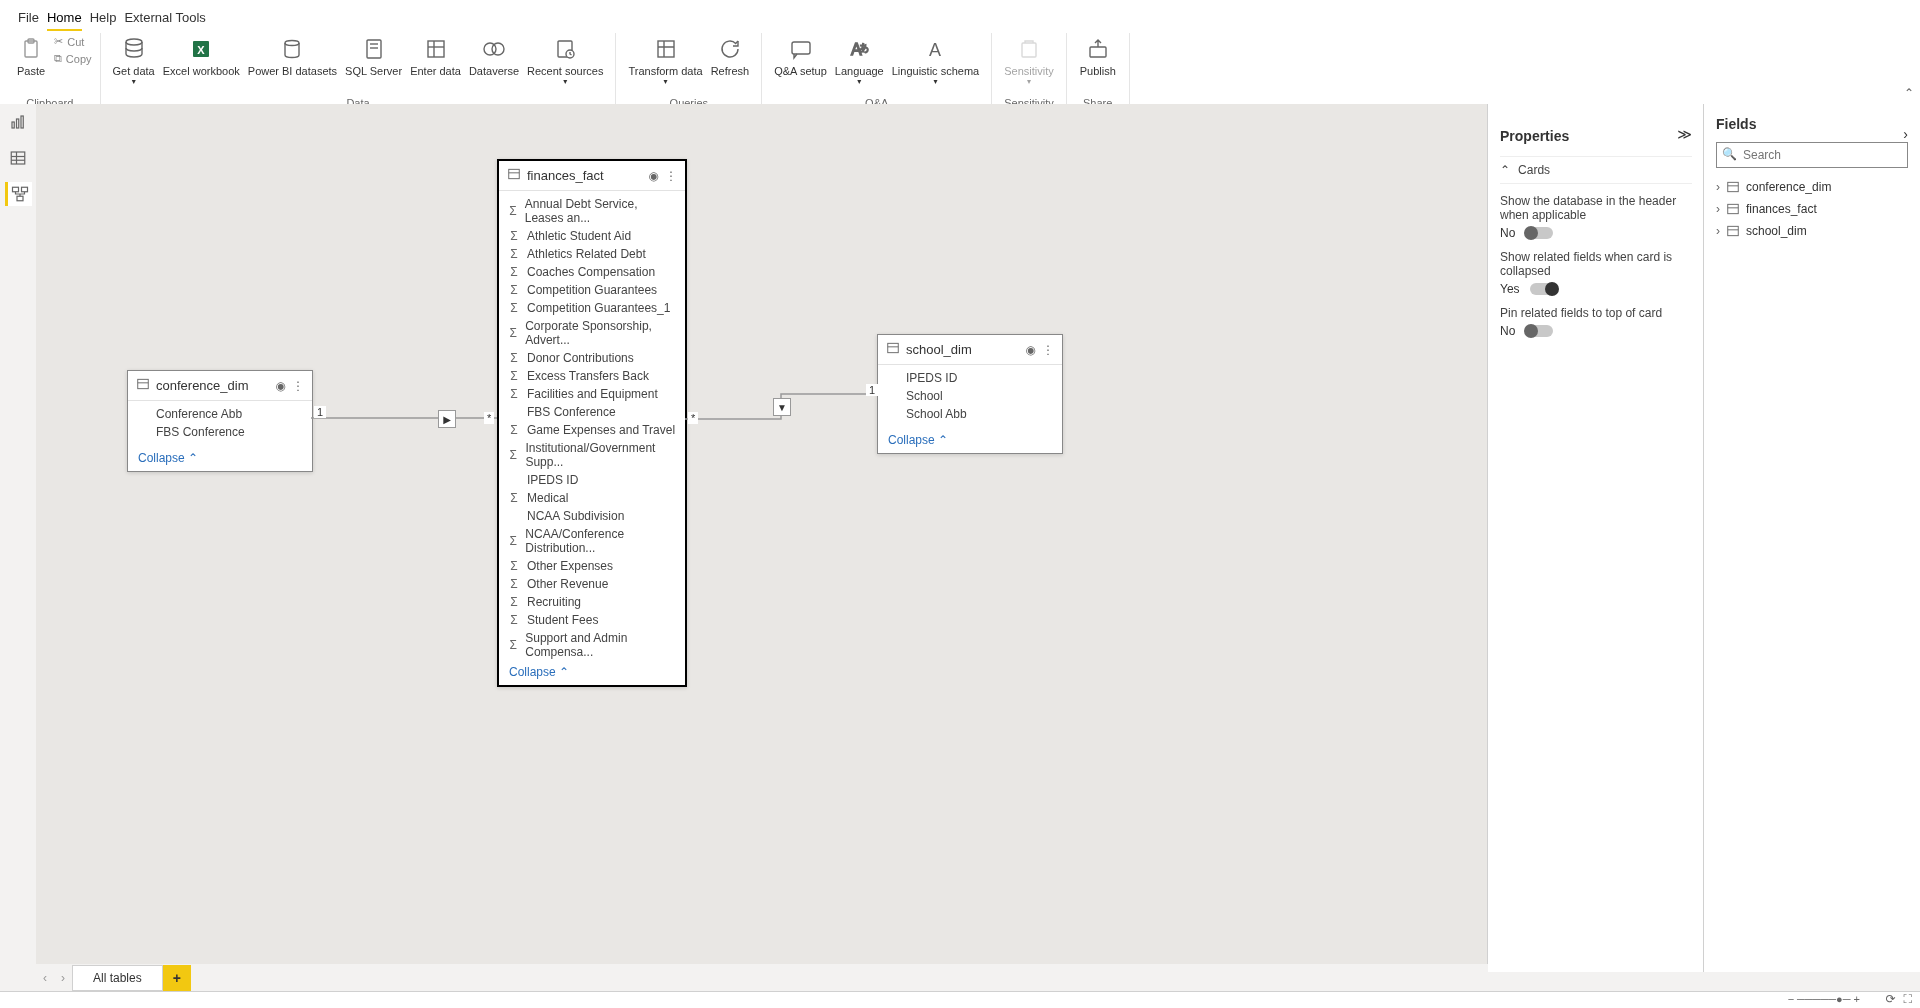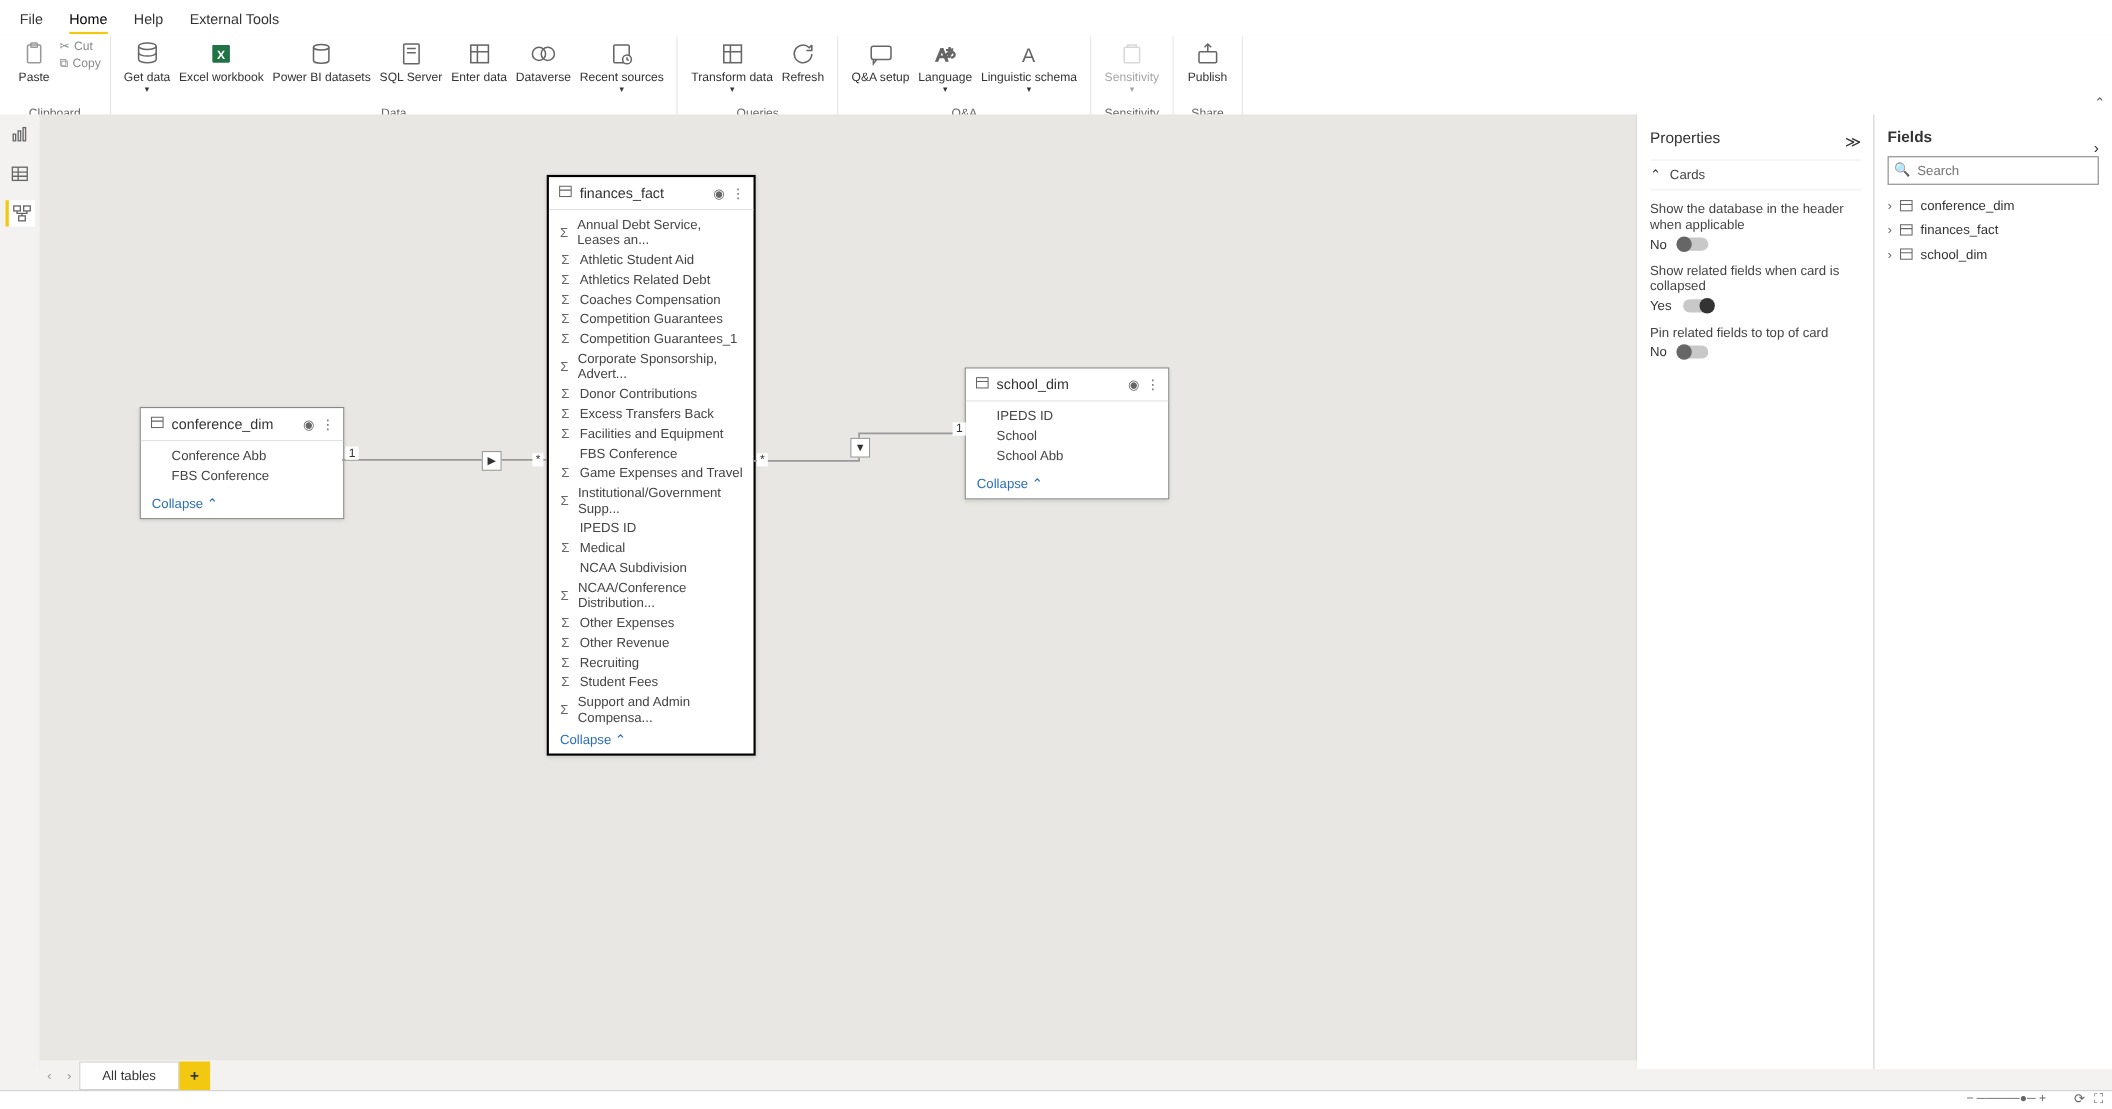--- a/index.html
+++ b/index.html
@@ -1,17 +1,17 @@
 <!DOCTYPE html>
 <html><head>
 <meta charset="utf-8">
 <style>
 html,body{margin:0;padding:0;font-family:"Segoe UI",Arial,sans-serif;font-size:12px;color:#333;background:#f3f2f1;width:1920px;height:1008px;overflow:hidden}
 
-.menubar{display:flex;gap:24px;padding:6px 4px 0 18px;background:#fff;font-size:13px}
+.menubar{display:flex;gap:8px;padding:6px 4px 0 18px;background:#fff;font-size:13px}
 .menubar span{padding:4px 0;cursor:default}
 .menubar .active{font-weight:400;border-bottom:2px solid #f2c811;color:#000}
 
 .ribbon{display:flex;background:#fff;border-bottom:1px solid #d0d0d0;height:78px;padding-top:2px}
 .group{display:flex;flex-direction:column;align-items:center;border-right:1px solid #e5e5e5;padding:0 8px 2px 8px}
 .group .btns{display:flex;flex:1;align-items:flex-start}
 .group .label{font-size:11px;color:#666;margin-top:2px}
 .vbtn{display:flex;flex-direction:column;align-items:center;justify-content:flex-start;padding:2px 4px;min-width:38px;text-align:center;font-size:11px;color:#333;cursor:default}
 .vbtn .ico{width:28px;height:28px;display:flex;align-items:center;justify-content:center;margin-bottom:2px}
 .vbtn svg{width:24px;height:24px}
@@ -34,21 +34,21 @@
 .card .row{display:flex;align-items:center;padding:2px 8px;font-size:12px;color:#444;gap:6px}
 .card .row .sig{width:14px;text-align:center;color:#666}
 .card .clps{padding:6px 10px;font-size:12px;color:#2a6ebb;cursor:default}
 
 svg.rel{position:absolute;overflow:visible}
 .relbox{position:absolute;background:#fff;border:1px solid #999;width:16px;height:16px;display:flex;align-items:center;justify-content:center;font-size:10px}
 .reln{position:absolute;font-size:11px;background:#fff;padding:0 3px}
 
 .props{position:absolute;right:216px;top:104px;bottom:36px;width:216px;background:#fff;border-left:1px solid #d0d0d0;font-size:12px}
 .props .pane{padding:8px 12px}
-.props h3{font-size:14px;font-weight:400;margin:5px 0 12px 0}
+.props h3{font-size:14px;font-weight:700;margin:16px 0 12px 0}
 .props .sect{display:flex;align-items:center;gap:8px;padding:6px 0;border-top:1px solid #eee;border-bottom:1px solid #eee;color:#444}
 .props .desc{color:#444;margin:10px 0 4px 0}
 .props .togrow{display:flex;align-items:center;gap:10px;margin-bottom:10px}
 .tog{width:28px;height:12px;background:#c8c8c8;border-radius:6px;position:relative}
 .tog .kn{width:14px;height:14px;background:#666;border-radius:50%;position:absolute;top:-1px;left:-1px}
 .tog.on .kn{left:15px;background:#333}
 .fields{position:absolute;right:0;top:104px;bottom:36px;width:216px;background:#fff;border-left:1px solid #d0d0d0}
 .fields .pane{padding:8px 12px}
 .fields h3{font-size:14px;font-weight:600;margin:4px 0 10px 0}
 .fields input{width:100%;box-sizing:border-box;padding:5px 8px 5px 26px;border:1px solid #888;font-size:12px}

